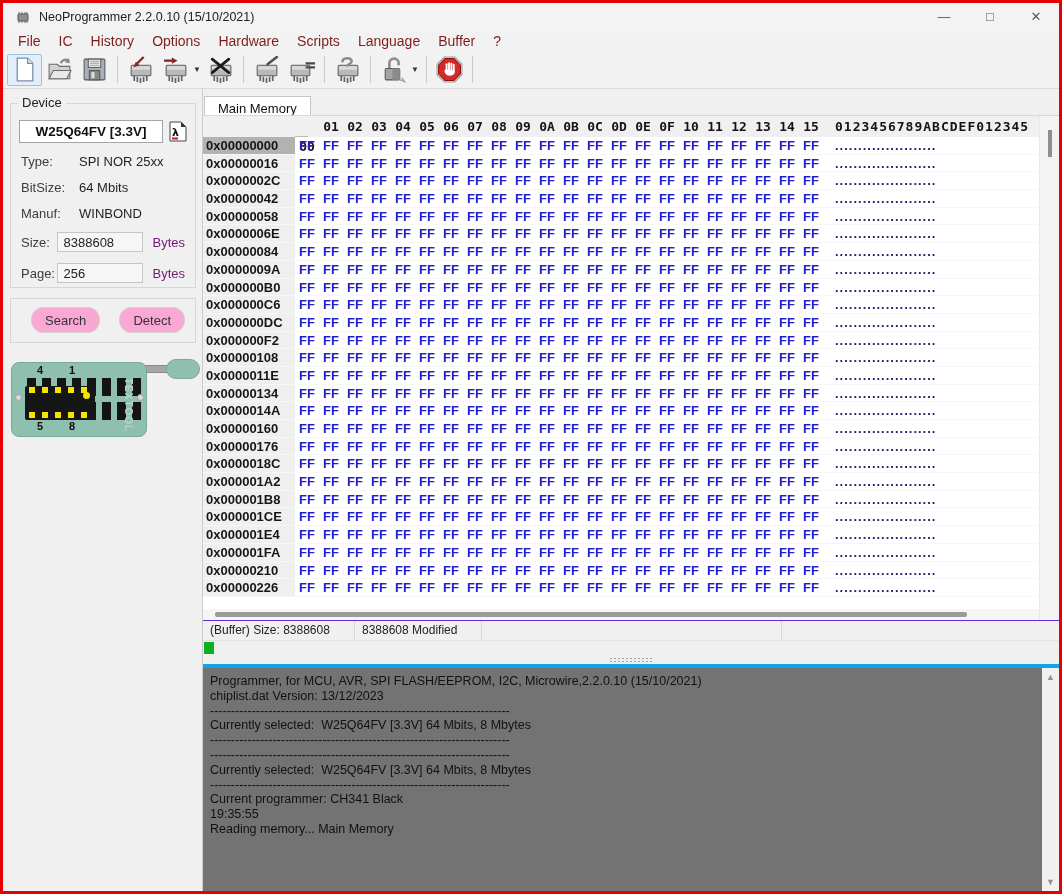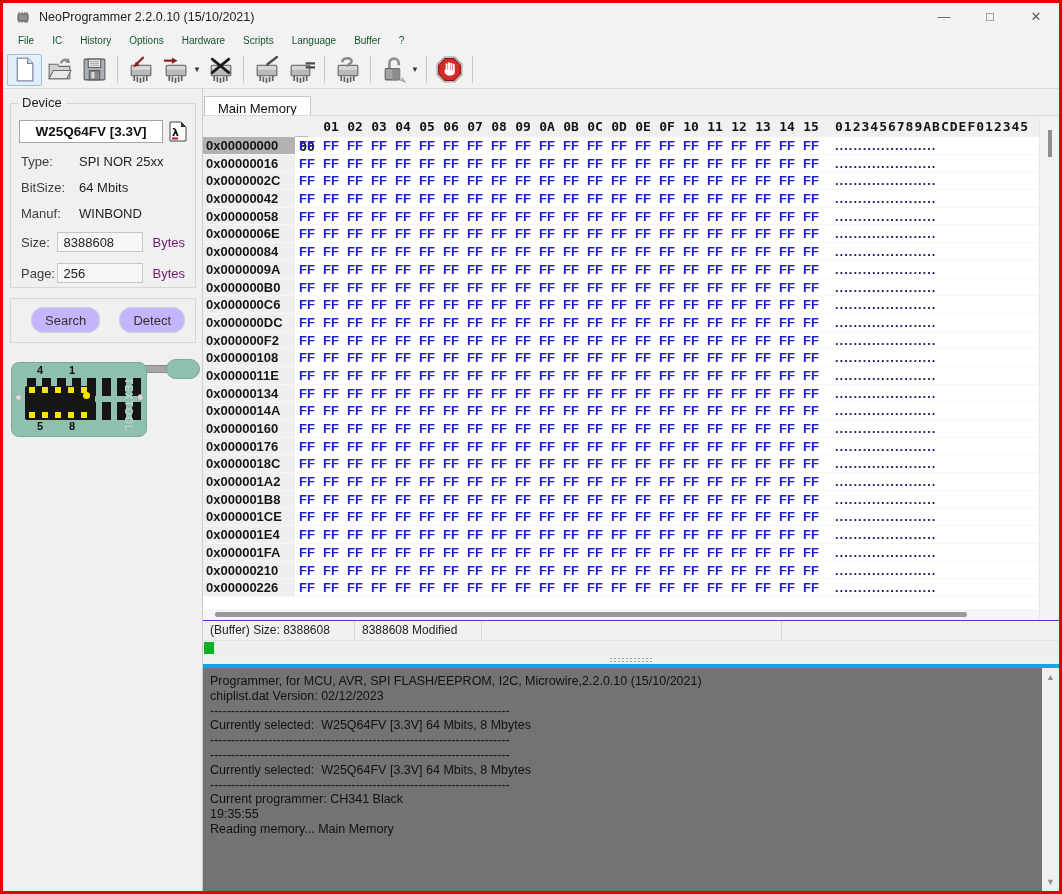--- a/index.html
+++ b/index.html
@@ -12,21 +12,21 @@
     overflow:hidden;
   }
   
   .titlebar { height:27px; display:flex; align-items:center; padding:0 0 0 12px; background:#f3f3f3; }
   .titlebar .app-icon { width:16px; height:14px; margin-right:8px; display:inline-flex; }
   .titlebar .title { font-size:12.5px; color:#222; }
   .win-controls { margin-left:auto; display:flex; height:100%; }
   .win-controls span { width:46px; text-align:center; line-height:27px; font-size:13px; color:#5a5a5a; }
   
   .menubar { height:21px; display:flex; align-items:center; padding-left:6px; background:#f2f2f2; }
-  .menu-item { font-size:10px; padding:1px 9px; color:#14532d; }
+  .menu-item { font-size:14px; padding:1px 9px; color:#7f1d1d; }
   
   .toolbar { height:38px; background:#f2f2f2; border-bottom:1px solid #dadada; display:flex; align-items:center; padding:0 4px; }
   .tbtn { width:35px; height:32px; display:flex; align-items:center; justify-content:center; border:1px solid transparent; border-radius:2px; background:none; }
   .tbtn.active { background:#e2eefa; border-color:#9ac1e0; }
   .tbtn svg { width:27px; height:27px; }
   .tsep { width:1px; height:27px; background:#c9c9c9; margin:0 5px; }
   .caret { font-size:8px; color:#333; width:10px; }
   
   .content { display:flex; height:802px; }
   .left-panel { width:200px; border-right:1px solid #cccccc; padding:4px 3px 0 4px; }
@@ -36,21 +36,21 @@
   .device-name { flex:1; height:23px; line-height:21px; background:#fff; border:1px solid #a5a5a5; text-align:center; font-weight:bold; font-size:13.5px; color:#111; }
   .pdf-ic { width:19px; height:21px; display:inline-flex; }
   .info-row { display:flex; font-size:13px; margin:11px 2px 0 2px; }
   .info-row .lbl { width:58px; color:#3c3c3c; }
   .info-row .val { color:#1f1f1f; }
   .field-row { display:flex; align-items:center; font-size:13px; margin:11px 2px 0 2px; }
   .field-row .lbl { width:58px; color:#3c3c3c; }
   .field-row input { width:86px; height:20px; border:1px solid #c6c6c6; background:#f6f6f6; font-family:inherit; font-size:13px; color:#222; padding:0 5px; }
   .field-row .unit { margin-left:9px; color:#701a75; }
   .btn-row { display:flex; justify-content:space-between; border:1px solid #d6d6d6; border-top:1px solid #d6d6d6; margin:10px 3px 0 3px; padding:8px 10px 9px 20px; }
-  .btn-row button { height:26px; padding:0 13px; background:#c4b5fd; border:1px solid #d2d2d2; border-radius:12px; font-family:inherit; font-size:13px; color:#333; }
+  .btn-row button { height:26px; padding:0 13px; background:#f9a8d4; border:1px solid #d2d2d2; border-radius:12px; font-family:inherit; font-size:13px; color:#333; }
   
   .socket { position:relative; width:192px; height:82px; margin:13px 0 0 2px; }
   .sock-body { position:absolute; left:2px; top:6px; width:136px; height:75px; background:var(--socket-green); border:1px solid #7aa995; border-radius:8px; }
   .lever-arm { position:absolute; left:116px; top:9px; width:54px; height:8px; background:#a6a6a6; border:1px solid #8a8a8a; }
   .lever-knob { position:absolute; left:157px; top:3px; width:34px; height:20px; background:var(--socket-green); border:1px solid #7aa995; border-radius:10px; }
   .slot-row { position:absolute; display:flex; gap:6px; }
   .slot { width:9px; height:18px; background:#141414; }
   .sock-chip { position:absolute; left:16px; top:30px; width:70px; height:34px; background:#161616; border-radius:2px; }
   .pad-row { position:absolute; display:flex; gap:7px; }
   .pad { width:6px; height:6px; background:#f5e400; }
@@ -1050,21 +1050,21 @@
     </div>
     <div class="progress">
       <div class="pfill"></div>
     </div>
     <div class="splitter">
         <span class="grip"></span>
       </div>
     <div class="log">
       <div class="log-lines" id="log-lines">
           <div class="log-line">Programmer, for MCU, AVR, SPI FLASH/EEPROM, I2C, Microwire,2.2.0.10 (15/10/2021)</div>
-          <div class="log-line">chiplist.dat Version: 02/12/2023</div>
+          <div class="log-line">chiplist.dat Version: 13/12/2023</div>
           <div class="log-line">------------------------------------------------------------------------</div>
           <div class="log-line">Currently selected:  W25Q64FV [3.3V] 64 Mbits, 8 Mbytes</div>
           <div class="log-line">------------------------------------------------------------------------</div>
           <div class="log-line">------------------------------------------------------------------------</div>
           <div class="log-line">Currently selected:  W25Q64FV [3.3V] 64 Mbits, 8 Mbytes</div>
           <div class="log-line">------------------------------------------------------------------------</div>
           <div class="log-line">Current programmer: CH341 Black</div>
           <div class="log-line">19:35:55</div>
           <div class="log-line">Reading memory... Main Memory</div>
         </div>

